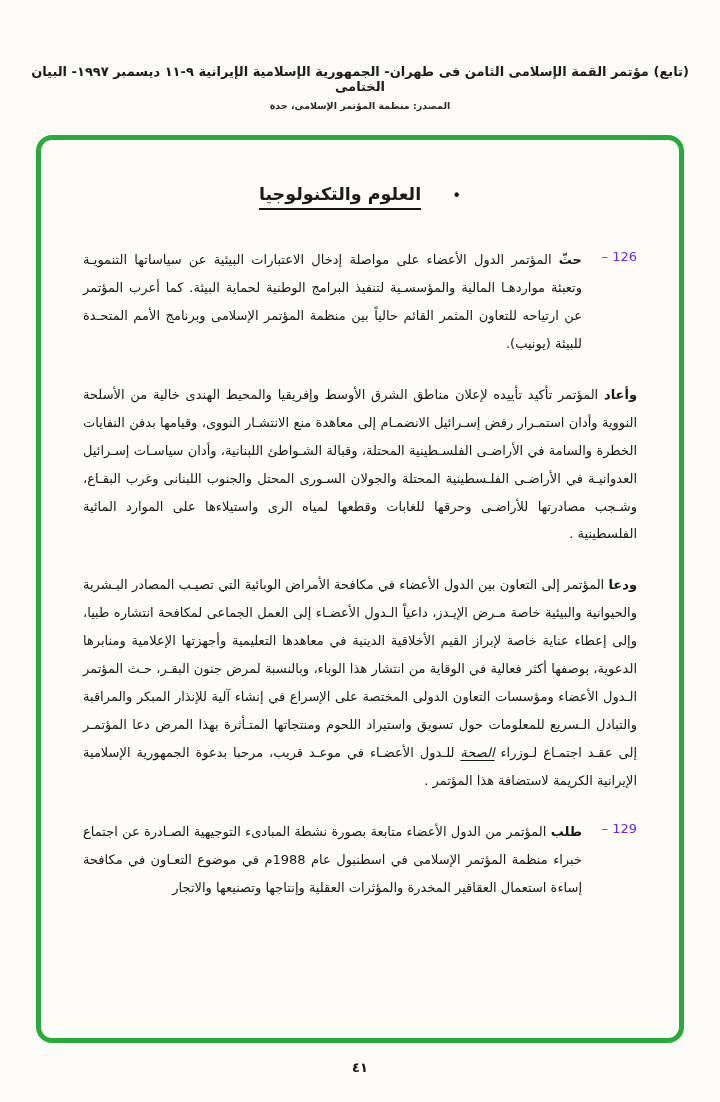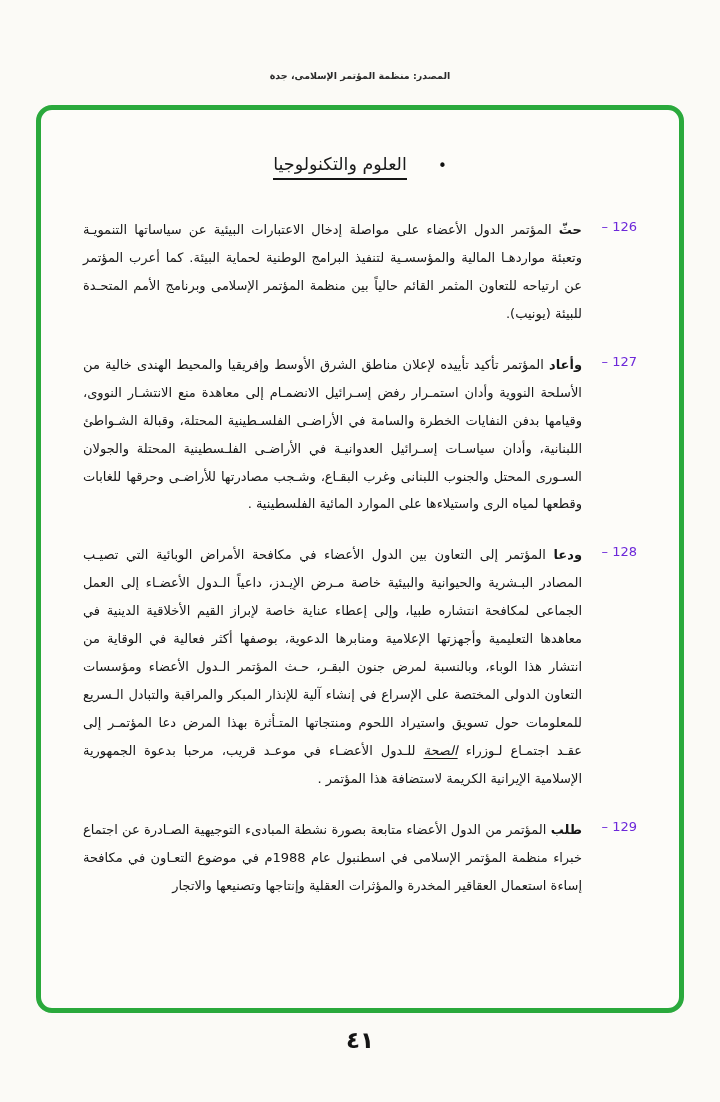--- a/index.html
+++ b/index.html
@@ -52,21 +52,21 @@
   .bullet {
     display: inline-block;
     font-size: 15px;
     vertical-align: middle;
     margin-left: 26px;
     color: #111;
   }
   .section-title {
     display: inline-block;
     font-size: 17.5px;
-    font-weight: normal;
+    font-weight: bold;
     border-bottom: 2.5px solid #161616;
     padding-bottom: 4px;
     letter-spacing: 0.5px;
   }
   .para {
     display: flex;
     gap: 9px;
     margin-bottom: 23px;
   }
   .p-num {
@@ -92,53 +92,52 @@
   .u-word {
     text-decoration: underline;
     text-underline-offset: 3px;
     font-style: italic;
   }
   .page-footer {
     text-align: center;
     margin-top: 14px;
   }
   .page-number {
-    font-size: 23px;
+    font-size: 13px;
     font-weight: bold;
     color: #141414;
   }
 </style>
 </head>
 <body>
 
 <div class="page-header">
+  <div class="header-line1">(تابع) مؤتمر القمة الإسلامى الثامن فى طهران- الجمهورية الإسلامية الإيرانية ٩-١١ ديسمبر ١٩٩٧- البيان الختامى</div>
   <div class="header-line2">المصدر: منظمة المؤتمر الإسلامى، جدة</div>
 </div>
 
 <div class="doc-frame" style="border-color: rgb(42, 169, 60); background: rgb(253, 252, 249);">
   <div class="doc-content">
 
     <div class="title-row">
       <span class="bullet">•</span>
       <span class="section-title">العلوم والتكنولوجيا</span>
     </div>
 
     <div>
   <div class="para">
     <div class="p-num">126 –</div>
     <div class="p-body"><span class="p-lead">حثّ</span> <span class="p-rest">المؤتمر الدول الأعضاء على مواصلة إدخال الاعتبارات البيئية عن سياساتها التنمويـة وتعبئة مواردهـا المالية والمؤسسـية لتنفيذ البرامج الوطنية لحماية البيئة. كما أعرب المؤتمر عن ارتياحه للتعاون المثمر القائم حالياً بين منظمة المؤتمر الإسلامى وبرنامج الأمم المتحـدة للبيئة (يونيب).</span></div>
   </div>
 
   <div class="para">
-    <div class="p-num">127 –</div>
     <div class="p-body"><span class="p-lead">وأعاد</span> <span class="p-rest">المؤتمر تأكيد تأييده لإعلان مناطق الشرق الأوسط وإفريقيا والمحيط الهندى خالية من الأسلحة النووية وأدان استمـرار رفض إسـرائيل الانضمـام إلى معاهدة منع الانتشـار النووى، وقيامها بدفن النفايات الخطرة والسامة في الأراضـى الفلسـطينية المحتلة، وقبالة الشـواطئ اللبنانية، وأدان سياسـات إسـرائيل العدوانيـة في الأراضـى الفلـسطينية المحتلة والجولان السـورى المحتل والجنوب اللبنانى وغرب البقـاع، وشـجب مصادرتها للأراضـى وحرقها للغابات وقطعها لمياه الرى واستيلاءها على الموارد المائية الفلسطينية .</span></div>
   </div>
 
   <div class="para">
-    <div class="p-num">128 –</div>
     <div class="p-body"><span class="p-lead">ودعا</span> <span class="p-rest">المؤتمر إلى التعاون بين الدول الأعضاء في مكافحة الأمراض الوبائية التي تصيـب المصادر البـشرية والحيوانية والبيئية خاصة مـرض الإيـدز، داعياً الـدول الأعضـاء إلى العمل الجماعى لمكافحة انتشاره طبيا، وإلى إعطاء عناية خاصة لإبراز القيم الأخلاقية الدينية في معاهدها التعليمية وأجهزتها الإعلامية ومنابرها الدعوية، بوصفها أكثر فعالية في الوقاية من انتشار هذا الوباء، وبالنسبة لمرض جنون البقـر، حـث المؤتمر الـدول الأعضاء ومؤسسات التعاون الدولى المختصة على الإسراع في إنشاء آلية للإنذار المبكر والمراقبة والتبادل الـسريع للمعلومات حول تسويق واستيراد اللحوم ومنتجاتها المتـأثرة بهذا المرض دعا المؤتمـر إلى عقـد اجتمـاع لـوزراء <span class="u-word">الصحة</span> للـدول الأعضـاء في موعـد قريب، مرحبا بدعوة الجمهورية الإسلامية الإيرانية الكريمة لاستضافة هذا المؤتمر .</span></div>
   </div>
 
   <div class="para">
     <div class="p-num">129 –</div>
     <div class="p-body"><span class="p-lead">طلب</span> <span class="p-rest">المؤتمر من الدول الأعضاء متابعة بصورة نشطة المبادىء التوجيهية  الصـادرة عن اجتماع خبراء منظمة المؤتمر الإسلامى في اسطنبول عام 1988م في موضوع التعـاون في مكافحة إساءة استعمال العقاقير المخدرة والمؤثرات العقلية وإنتاجها وتصنيعها والاتجار</span></div>
   </div>
 </div>
 
   </div>

